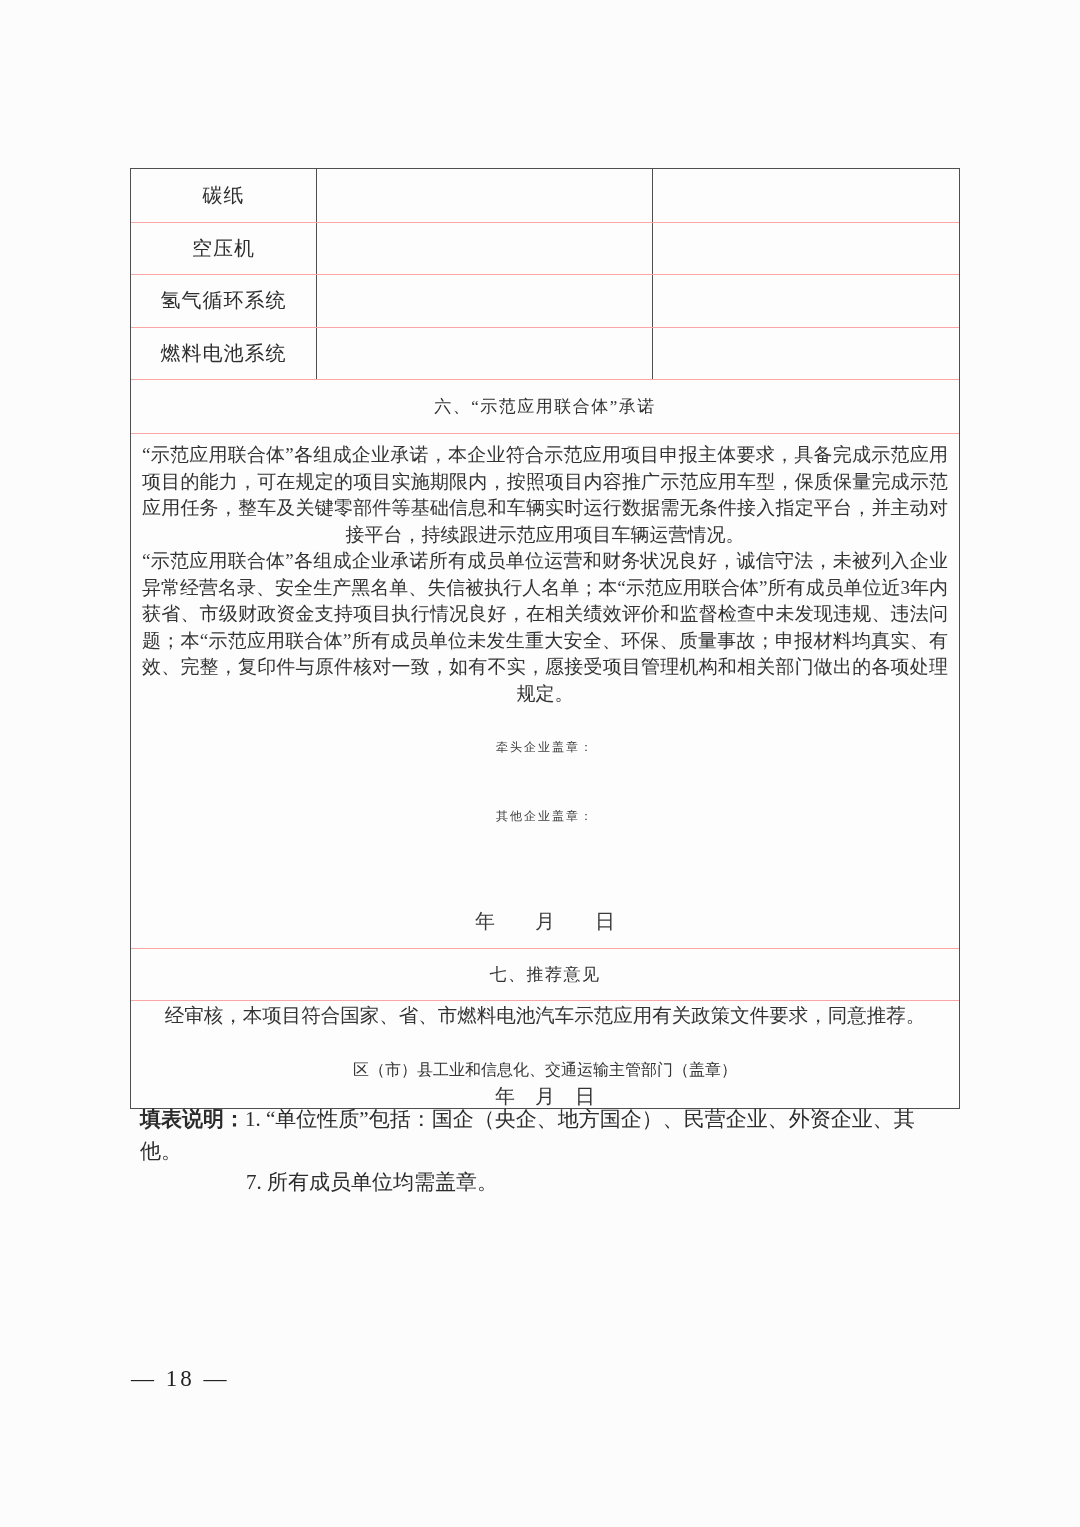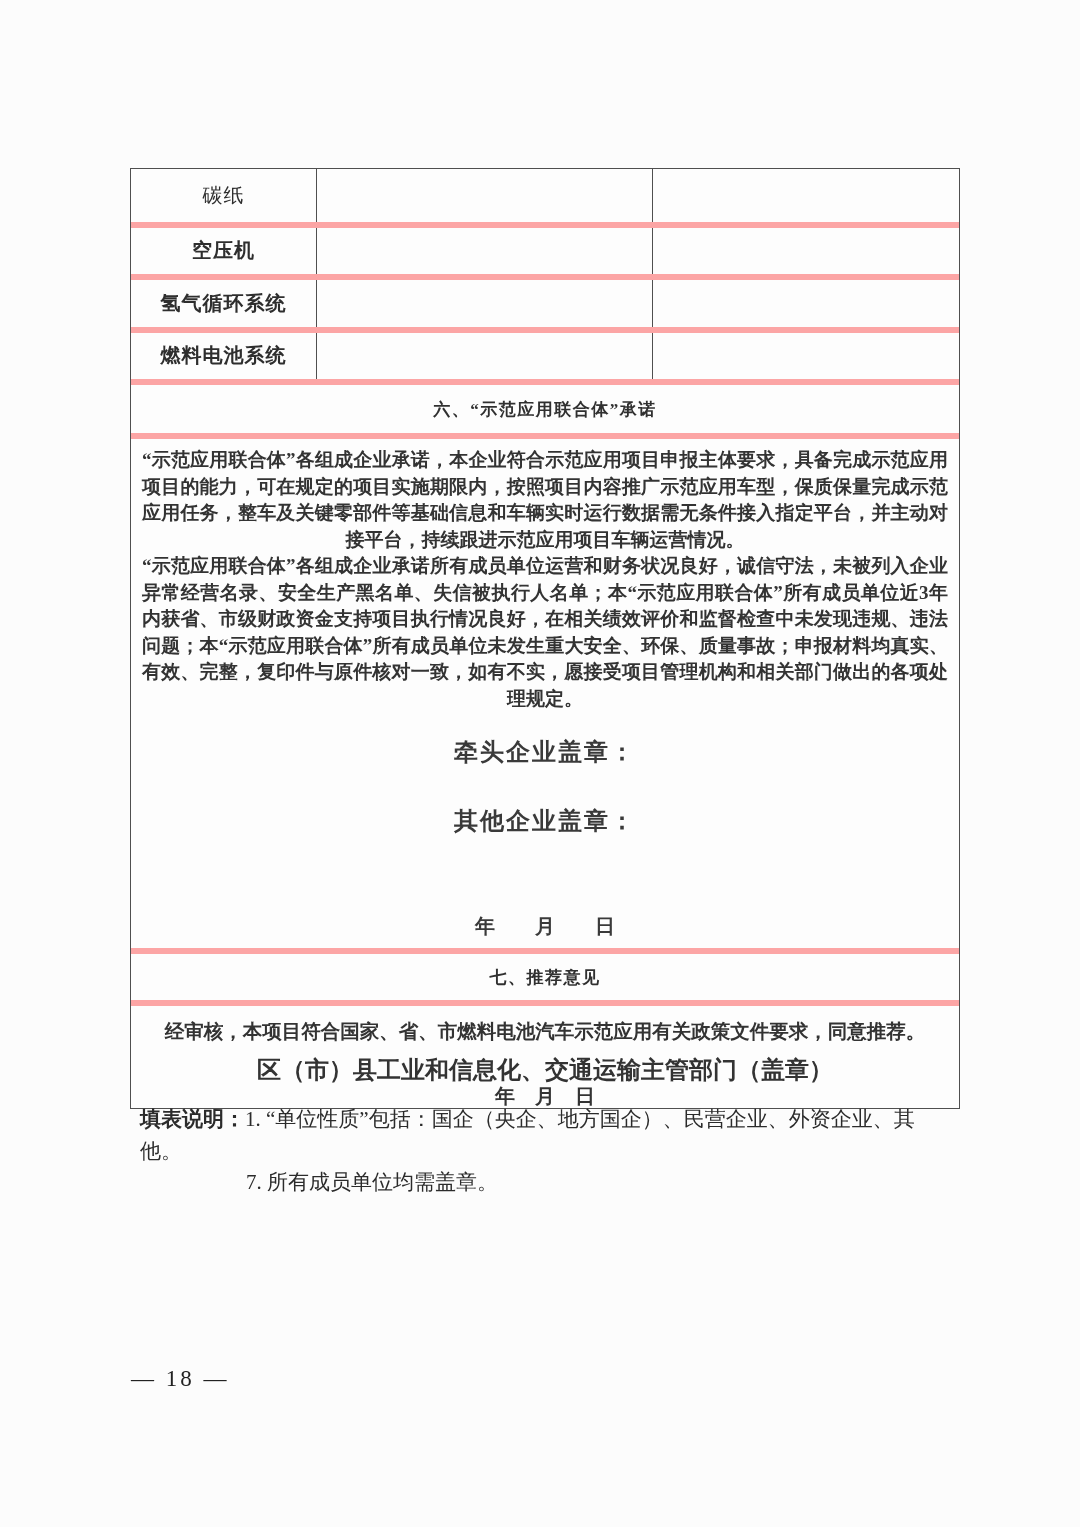--- a/index.html
+++ b/index.html
@@ -15,21 +15,21 @@
   }
   .doc-table {
     position: absolute;
     left: 130px;
     top: 168px;
     width: 830px;
     border: 1px solid #4f4f4f;
     background: #fdfdfd;
   }
   .tr { display: flex; width: 100%; }
-  .tr + .tr { border-top: 6px solid #fca5a5; font-weight: bold; }
+  .tr + .tr { border-top: 1px solid #fca5a5; }
   .row-h { height: 52.5px; }
   .td { height: 100%; }
   .td + .td { border-left: 1px solid #4f4f4f; }
   .c1 { width: 185px; display: flex; align-items: center; justify-content: center;
         font-size: 20px; letter-spacing: 1px; }
   .c2 { width: 336px; }
   .c3 { flex: 1; }
   .section-header-row { height: 54px; }
   .seven-header-row { height: 52px; }
   .th-full {
@@ -41,40 +41,40 @@
   .cell-full { width: 100%; padding: 8px 11px 0 11px; }
   .para {
     font-size: 19px;
     line-height: 26.5px;
     text-align: justify;
     text-align-last: center;
     color: #333;
   }
   .seal-line {
     text-align: center;
-    font-size: 24px;
+    font-size: 12px;
     line-height: 28px;
     letter-spacing: 2px;
     color: #3a3a3a;
   }
   .seal-lead  { margin-top: 26px; }
   .seal-other { margin-top: 41px; }
   .date-six   { margin-top: 77px; text-align: center; font-size: 20px;
                 line-height: 28px; color: #3a3a3a; }
   .review-text {
     font-size: 19.5px;
     line-height: 27px;
     text-align: center;
     color: #333;
   }
   .authority-line {
     text-align: center;
-    font-size: 24px;
+    font-size: 16px;
     line-height: 26px;
-    margin-top: 12px;
+    margin-top: 28px;
     color: #333;
   }
   .date-seven {
     text-align: center;
     font-size: 20px;
     line-height: 24px;
     margin-top: 1px;
     color: #333;
   }
   .footnotes {

